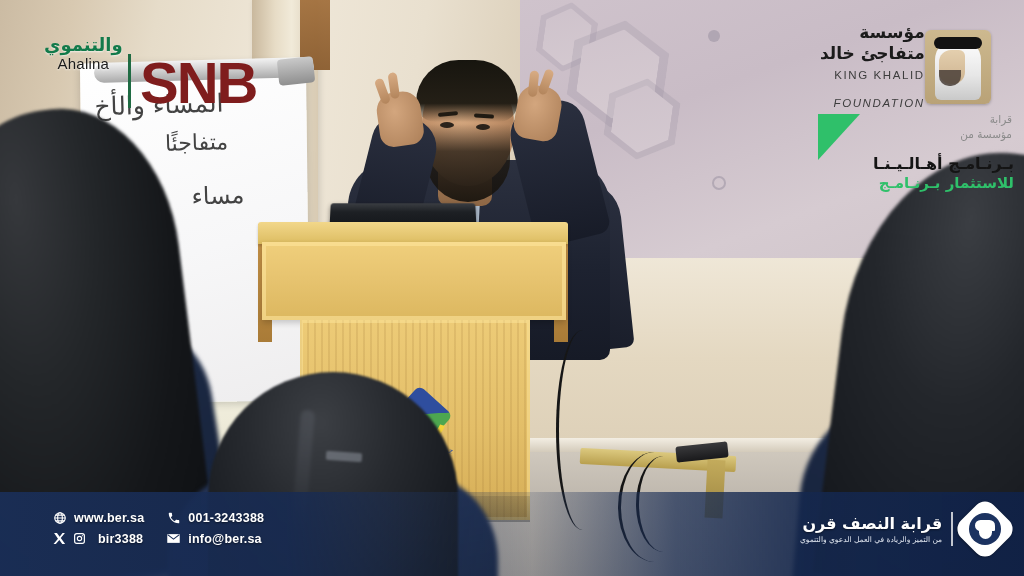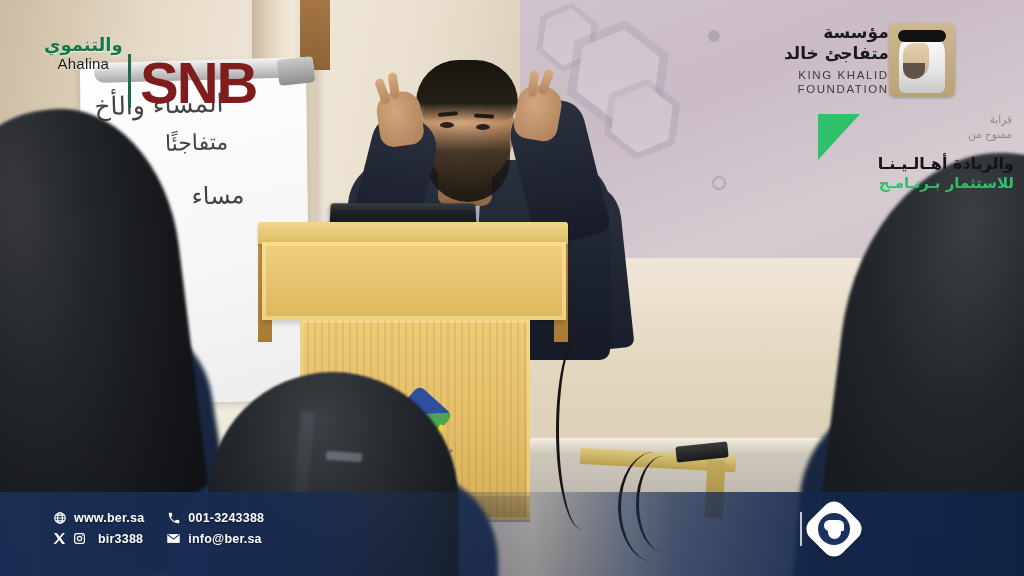--- a/index.html
+++ b/index.html
@@ -412,21 +412,21 @@
     font-size: 58px; font-weight: bold; color: #7f1d1d;
     letter-spacing: -2px; font-family: "Liberation Sans", sans-serif;
     line-height: 1;
   }
   .snb-divider {
     position:absolute; left: -12px; top: 30px; width: 3px; height: 54px;
     background: #1f6b43;
   }
 
   
-  .kkf { left: 784px; top: 22px; display:flex; align-items:center; gap: 0; justify-content: center; }
+  .kkf { left: 820px; top: 22px; display:flex; align-items:center; gap: 0; justify-content: center; }
   .kkf-text { text-align: right; }
   .kkf-ar {
     color: #1b1b1b; font-size: 17px; font-weight: bold; direction: rtl;
     font-family: "DejaVu Sans", sans-serif; letter-spacing: 1.5px; line-height: 1.25;
   }
   .kkf-en {
     color: #3d3d3d; font-size: 11.5px; letter-spacing: 1.6px;
     font-family: "Liberation Sans", sans-serif; line-height: 1.3; margin-top: 3px;
   }
   .kkf-portrait {
@@ -615,37 +615,37 @@
       <path d="M20 42 L45 16 L70 42 L84 42 L45 3 L6 42 Z" fill="#2aa35c"></path>
     </svg>
     <div class="snb-text">SNB</div>
   </div>
 
   <div class="layer kkf">
     <div class="kkf-text">
       <div class="kkf-ar">مؤسسة</div>
       <div class="kkf-ar">متفاجئ خالد</div>
       <div class="kkf-en">KING KHALID</div>
-      <div class="kkf-en" style="margin-top:0;">FOUNDATION</div>
+      <div class="kkf-en" style="margin-top:14px;font-style:italic;">FOUNDATION</div>
     </div>
     <div class="kkf-portrait">
       <div class="kkf-ghutra"></div>
       <div class="kkf-face"></div>
       <div class="kkf-beard"></div>
       <div class="kkf-iqal"></div>
     </div>
   </div>
 
   <div class="layer prog">
     <div class="prog-green-tri"></div>
     <div class="prog-from">
       <div>قرابة</div>
-      <div>ممنوح من</div>
-    </div>
-    <div class="prog-ar1">والريادة أهـالـيـنـا</div>
+      <div>مؤسسة من</div>
+    </div>
+    <div class="prog-ar1">بـرنـامـج أهـالـيـنـا</div>
     <div class="prog-ar2">للاستثمار بـرنـامـج</div>
   </div>
 
   <div class="layer bottom-band"></div>
 
   <div class="layer contact-grid">
 
     <div class="contact-item">
       <span class="ic">
         <svg width="14" height="14" viewBox="0 0 24 24" fill="none" stroke="#fff" stroke-width="2">
@@ -687,20 +687,24 @@
         <svg width="15" height="15" viewBox="0 0 24 24" fill="#fff">
           <path d="M2 5h20v14H2z" fill="#fff"></path>
           <path d="M2.6 5.8 12 13l9.4-7.2" fill="none" stroke="#1a2e56" stroke-width="1.8"></path>
         </svg>
       </span>
       <span>info@ber.sa</span>
     </div>
   </div>
 
   <div class="layer half-century">
+    <div class="hc-text">
+      <div class="hc-ar1">قرابة النصف قرن</div>
+      <div class="hc-ar2">من التميز والريادة في العمل الدعوي والتنموي</div>
+    </div>
     <div class="hc-sep"></div>
     <div class="hc-mark">
       <div class="hc-inner">
         <div class="hc-swoosh"></div>
         <div class="hc-dot"></div>
       </div>
     </div>
   </div>
 
 </div>

